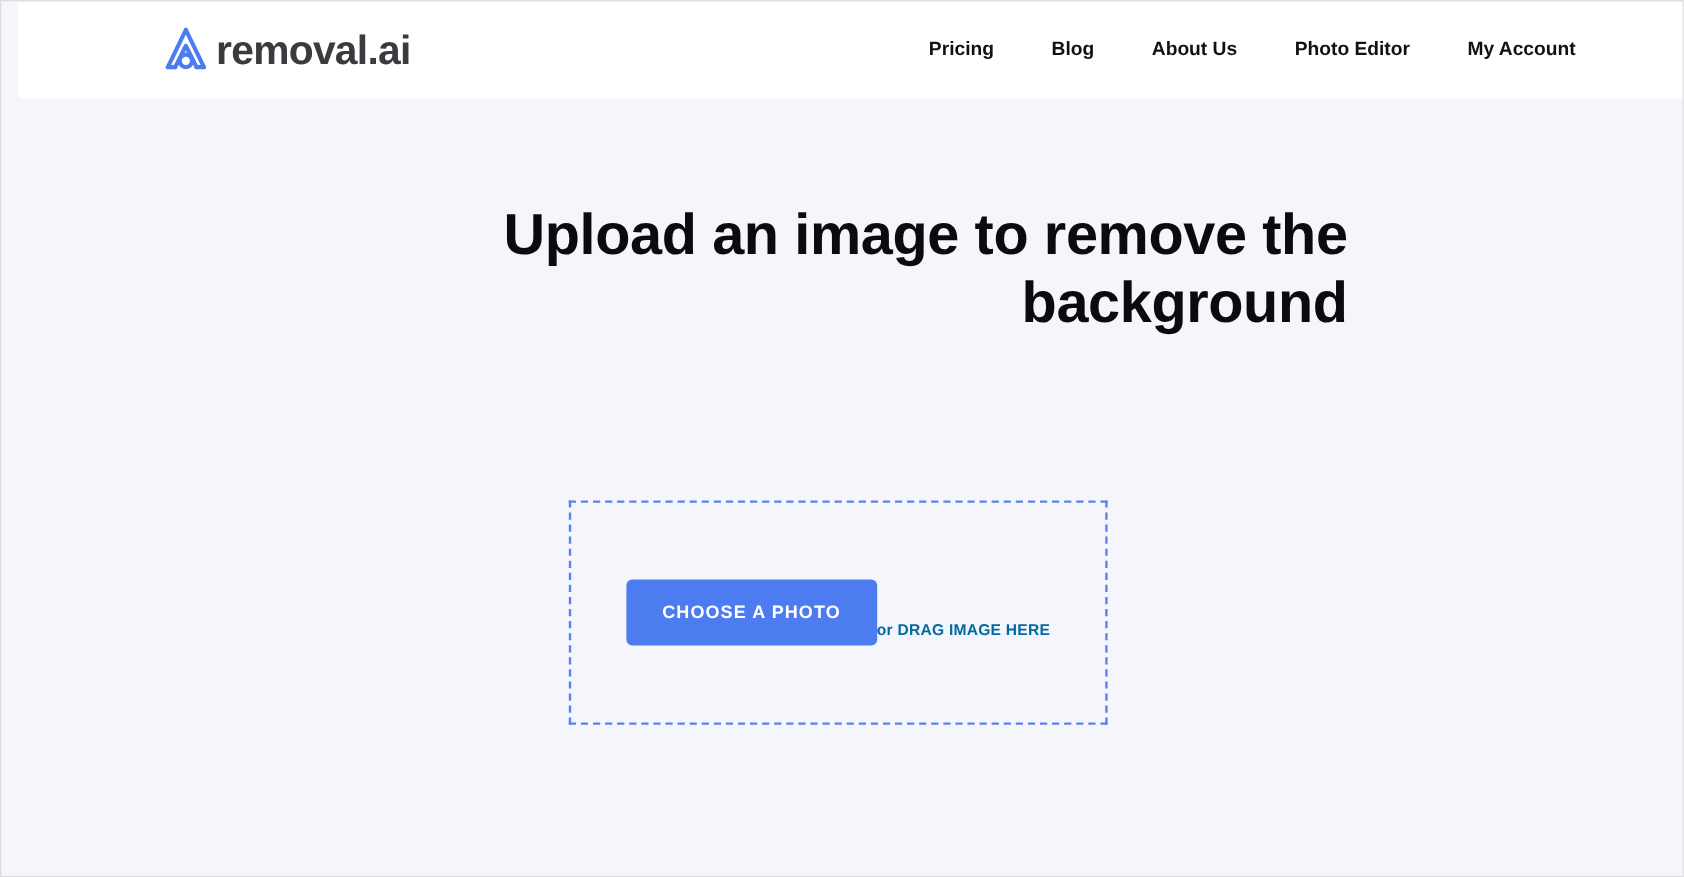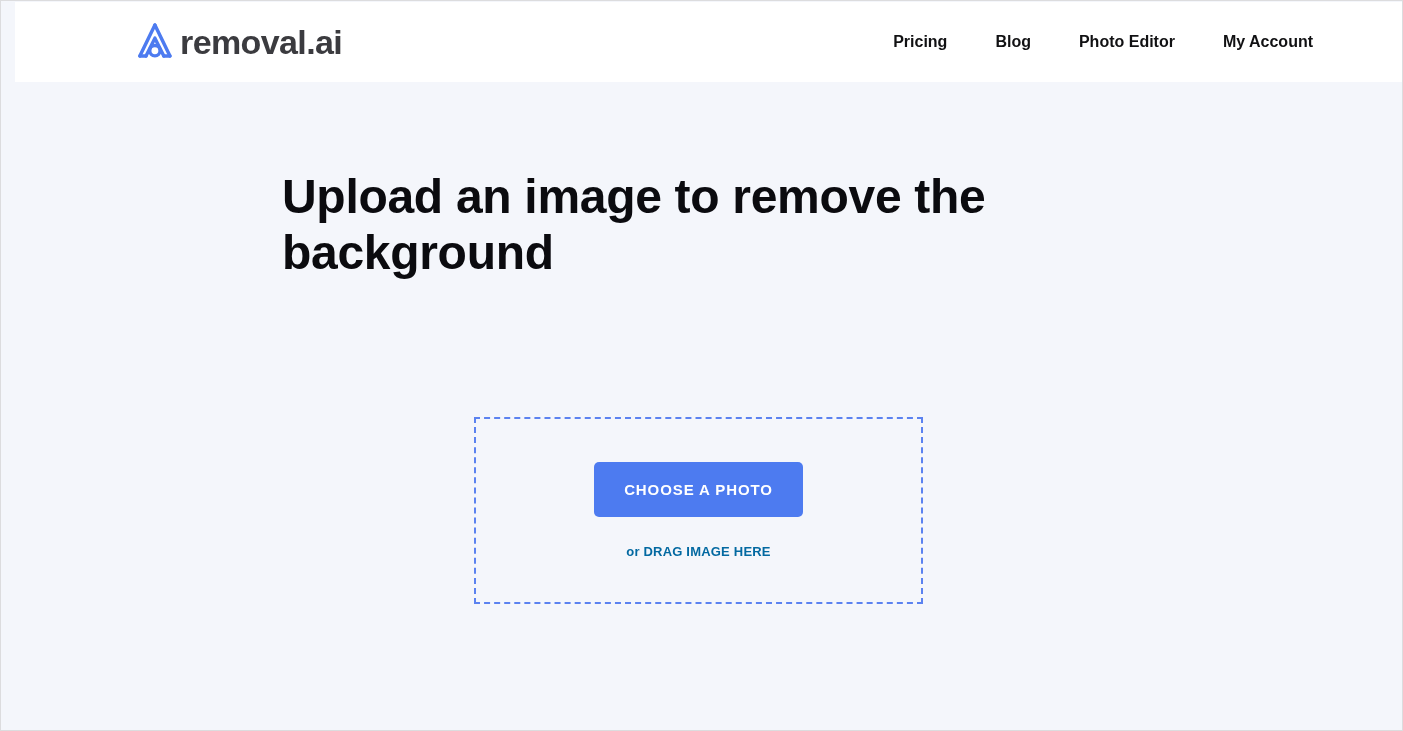--- a/index.html
+++ b/index.html
@@ -96,40 +96,39 @@
     width: 1401px;
     height: 649px;
     background: #f4f6fb;
   }
 
   #upload-heading {
     position: absolute;
     left: 0;
     top: 87px;
     width: 1401px;
-    text-align: left;
+    text-align: right;
     margin: 0;
     padding: 0 280px;
     font-size: 48px;
     line-height: 56px;
     font-weight: 700;
     letter-spacing: -0.3px;
     color: #0b0b0f;
   }
 
   #dropzone {
     position: absolute;
     left: 472px;
     top: 335px;
     width: 449px;
     height: 187px;
     border: 2px dashed #5b82f0;
     background: transparent;
     display: flex;
-    flex-direction: column;
     align-items: center;
     justify-content: center;
     cursor: pointer;
   }
 
   #choose-photo-button {
     display: block;
     border: none;
     outline: none;
     background: #4d7bf0;
@@ -175,20 +174,21 @@
           <path d="M14.6 38.6 L23.9 20.0 L33.2 38.6"></path>
           <circle cx="23.9" cy="33.1" r="5.4"></circle>
         </g>
       </svg>
       <span class="logo-word">removal.ai</span>
     </a>
 
     <nav id="main-nav">
       <a class="nav-link" href="#">Pricing</a>
       <a class="nav-link" href="#">Blog</a>
+      <a class="nav-link" href="#">About Us</a>
       <a class="nav-link" href="#">Photo Editor</a>
       <a class="nav-link" href="#">My Account</a>
     </nav>
 
   </header>
 
   <main id="page-body">
 
     <h1 id="upload-heading">Upload an image to remove the background</h1>
 

